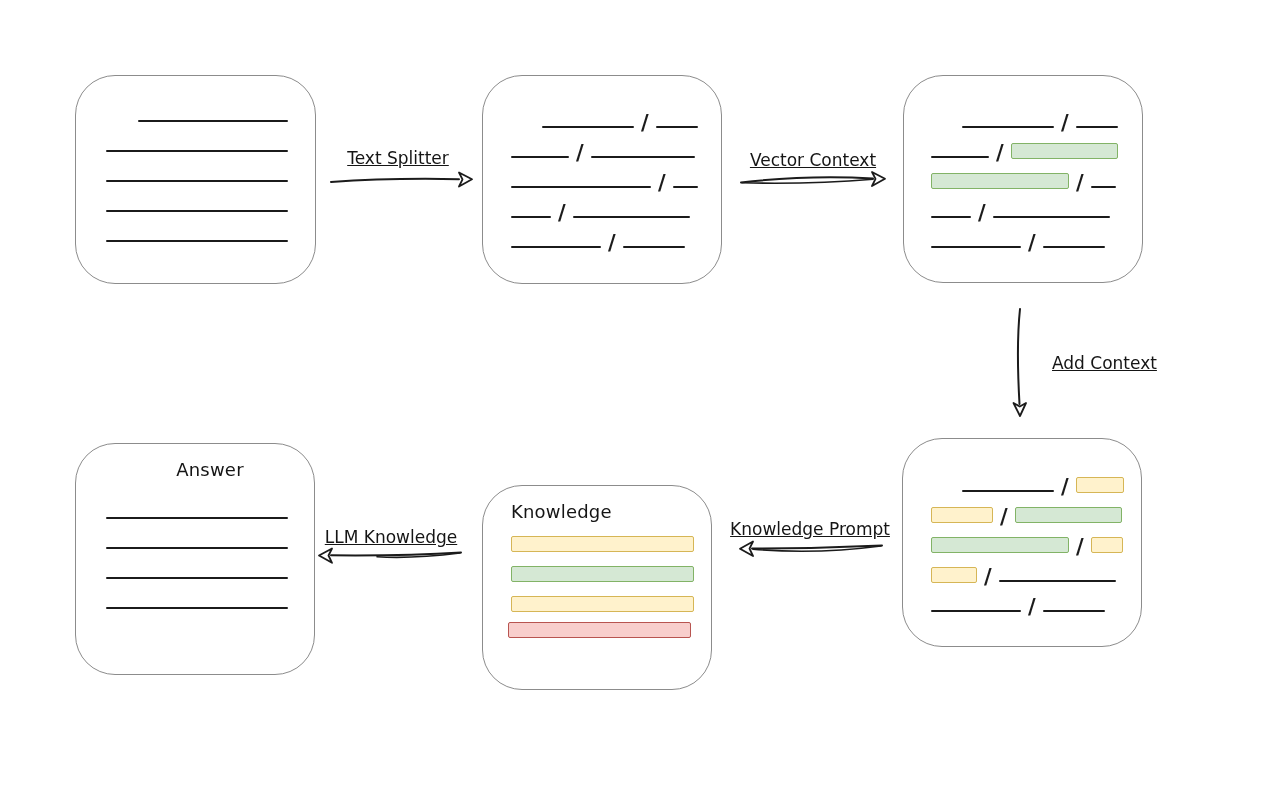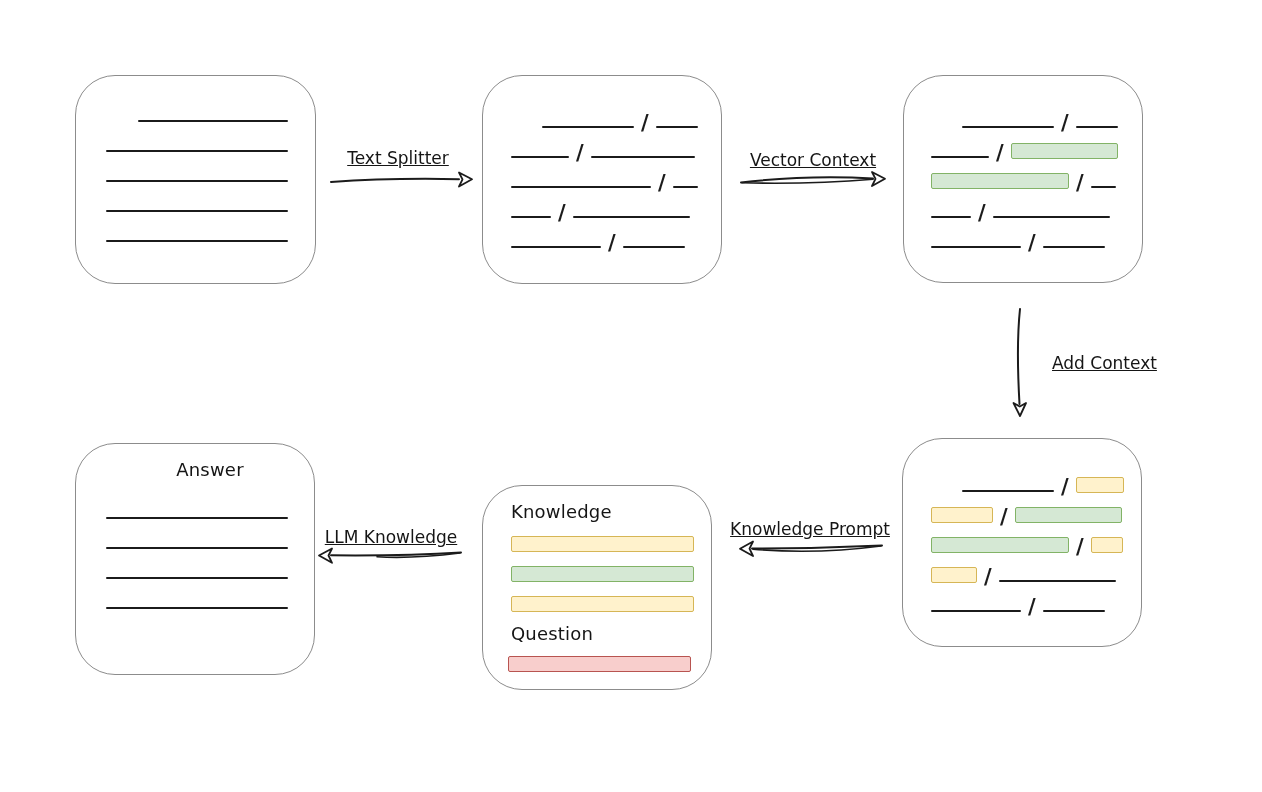--- a/index.html
+++ b/index.html
@@ -157,21 +157,20 @@
   </div>
 
   <div class="node-box" style="left:482px;top:445px;width:230px;height:205px;margin-top:40px;">
     <div class="prompt-content">
       <div class="prompt-label">Knowledge</div>
       <div class="kbars">
           <div class="pbar yellow"></div>
           <div class="pbar green"></div>
           <div class="pbar yellow"></div>
         </div>
-      <div class="prompt-label qlabel">Question</div>
       <div class="qbars" style="margin-left:-3px;">
           <div class="pbar red"></div>
         </div>
     </div>
   </div>
 
   <div class="node-box" style="left:75px;top:443px;width:240px;height:232px;text-align:center;">
     <div class="answer-content">
       <div class="prompt-label">Answer</div>
       <div class="rows answer-rows">

